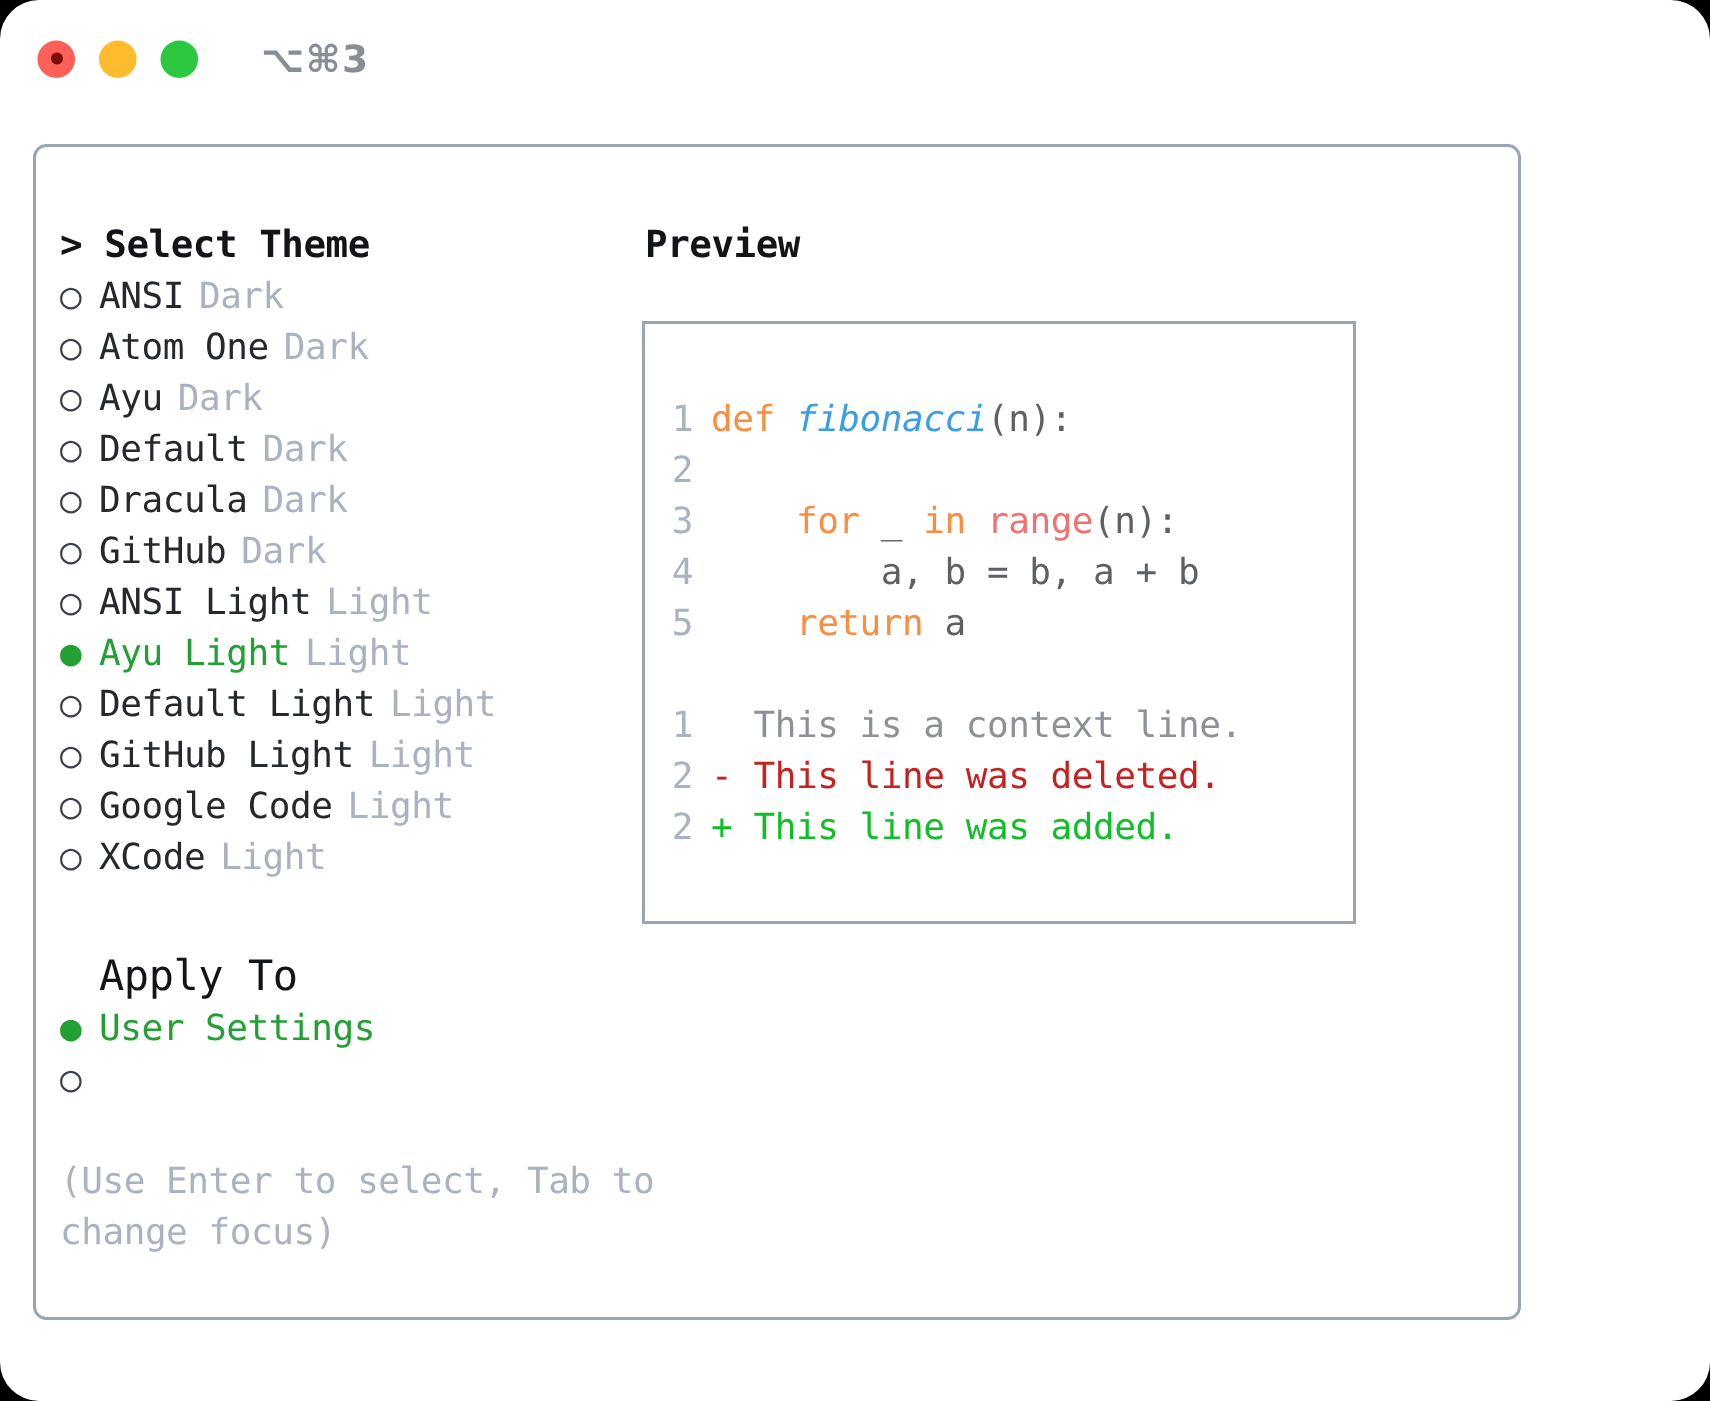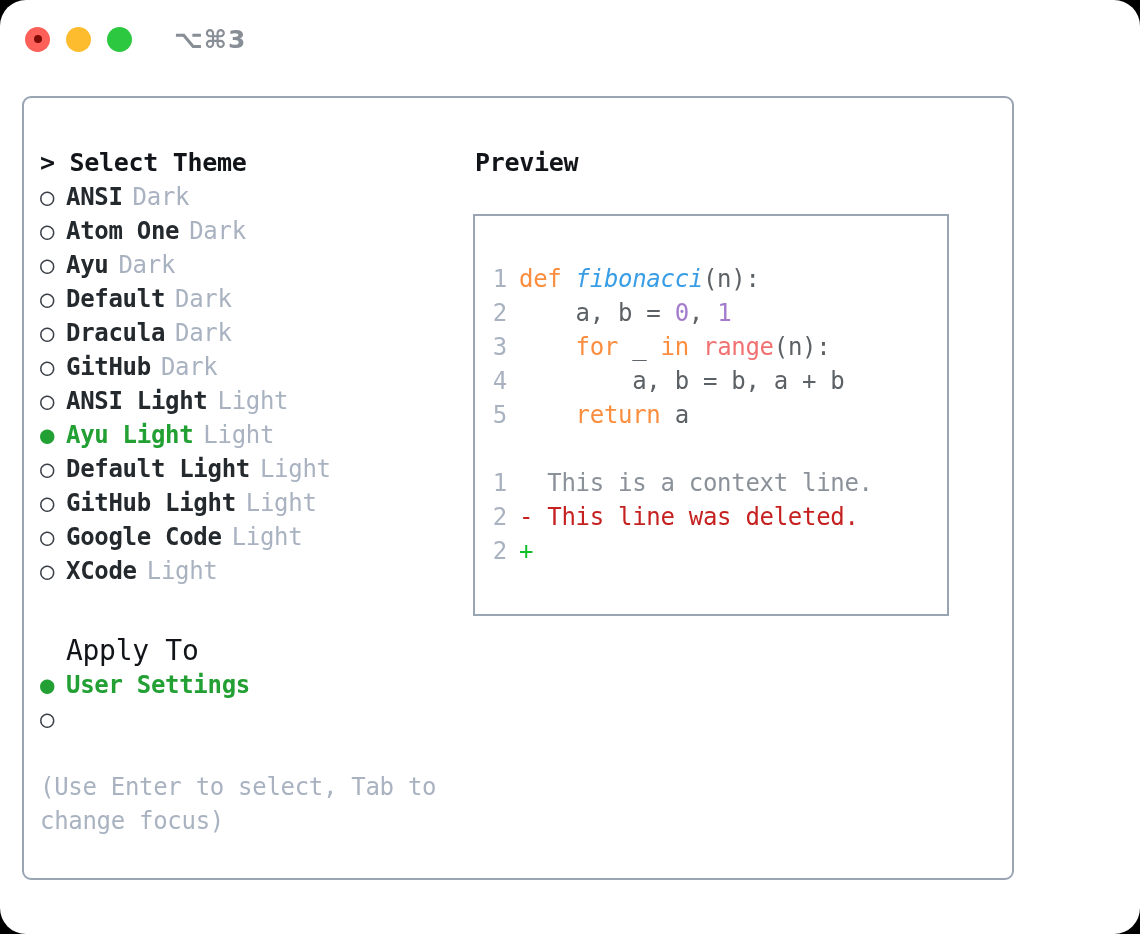--- a/index.html
+++ b/index.html
@@ -88,21 +88,21 @@
   .panel-inner {
     position: absolute;
     left: 0;
     top: 0;
     right: 0;
     bottom: 0;
     display: flex;
   }
 
   .col-left {
-    width: 449px;
+    width: 404px;
     padding: 48px 0 0 16px;
     box-sizing: border-box;
   }
   .col-right {
     flex: 1;
     padding: 48px 0 0 0;
     box-sizing: border-box;
     border-radius: 11px;
   }
 
@@ -126,21 +126,21 @@
     white-space: pre;
     letter-spacing: -0.3px;
   }
   .bullet {
     width: 26px;
     flex: 0 0 26px;
     font-size: 24px;
     color: #3b4048;
   }
   .opt.selected .bullet { color: #22a033; }
-  .opt-label { color: #24292e; font-weight: bold; }
+  .opt-label { color: #24292e; }
   .opt.selected .opt-label { color: #22a033; }
   .opt-kind {
     color: #a9b2c0;
     margin-left: 10px;
   }
 
   .subhead {
     font-size: 28px;
     color: #111418;
     line-height: 34px;
@@ -261,29 +261,29 @@
         <div class="hint">(Use Enter to select, Tab to change focus)</div>
       </div>
 
       <div class="col-right">
 
         <div class="preview-title">Preview</div>
 
         <div class="preview-box">
           <div id="code-block">
               <div class="code-line"><span class="lineno">1</span><span class="code-text"><span class="tok-kw">def</span><span class="tok-plain"> </span><span class="tok-fn">fibonacci</span><span class="tok-punc">(n):</span></span></div>
-              <div class="code-line"><span class="lineno">2</span><span class="code-text"><span class="tok-plain">    a, b = </span><span class="tok-num">0</span><span class="tok-plain">, </span><span class="tok-num">1</span></span></div>
+              <div class="code-line"><span class="lineno">2</span></div>
               <div class="code-line"><span class="lineno">3</span><span class="code-text"><span class="tok-plain">    </span><span class="tok-kw">for</span><span class="tok-plain"> _ </span><span class="tok-kw">in</span><span class="tok-plain"> </span><span class="tok-call">range</span><span class="tok-punc">(n):</span></span></div>
               <div class="code-line"><span class="lineno">4</span><span class="code-text"><span class="tok-plain">        a, b = b, a + b</span></span></div>
               <div class="code-line"><span class="lineno">5</span><span class="code-text"><span class="tok-plain">    </span><span class="tok-kw">return</span><span class="tok-plain"> a</span></span></div>
             </div>
           <div class="diff-gap"></div>
           <div id="diff-block">
               <div class="code-line"><span class="lineno">1</span><span class="diff-ctx"> </span><span class="diff-ctx"> This is a context line.</span></div>
               <div class="code-line"><span class="lineno">2</span><span class="diff-del">-</span><span class="diff-del"> This line was deleted.</span></div>
-              <div class="code-line"><span class="lineno">2</span><span class="diff-add">+</span></div>
+              <div class="code-line"><span class="lineno">2</span><span class="diff-add">+</span><span class="diff-add"> This line was added.</span></div>
             </div>
         </div>
       </div>
 
     </div>
   </div>
 </div>
 
 </body></html>

